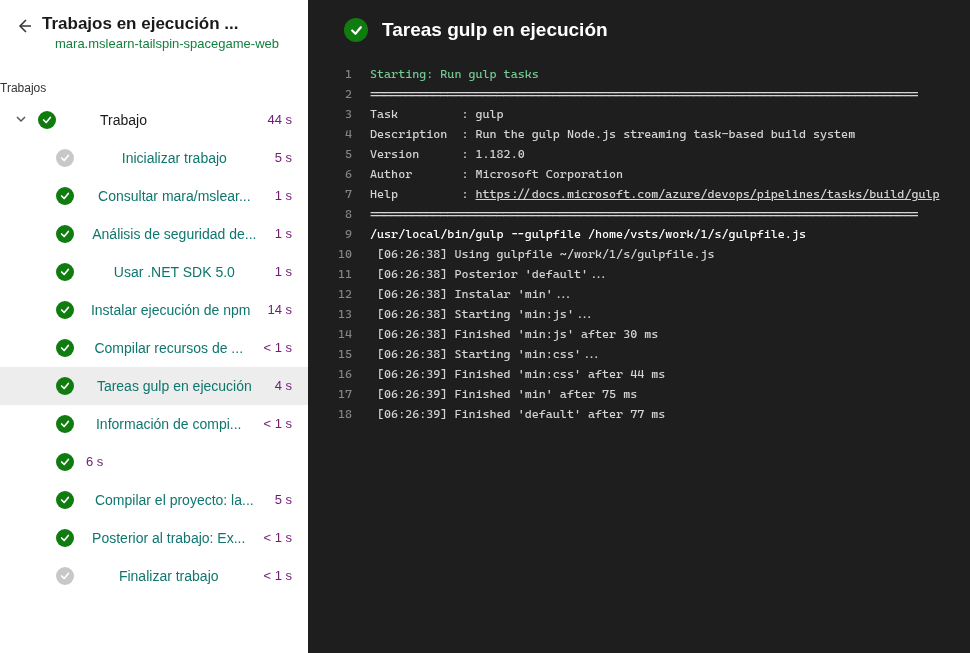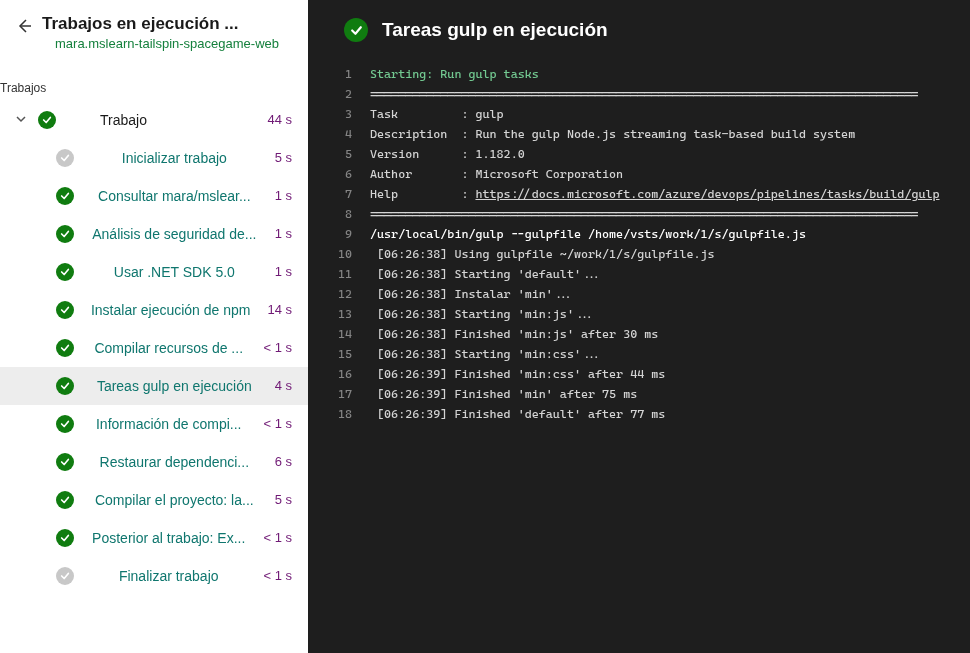--- a/index.html
+++ b/index.html
@@ -147,21 +147,20 @@
         </span>
         <span class="step-name">Información de compi...</span>
         <span class="job-duration">&lt; 1 s</span>
       </div>
       <div class="step-row">
         <span class="status-circle status-success">
           <svg viewBox="0 0 12 12">
             <path d="M2 6 L5 9 L10 3" stroke="#fff" stroke-width="2" fill="none" stroke-linecap="round" stroke-linejoin="round"></path>
           </svg>
         </span>
-        <span class="step-name">Restaurar dependenci...</span>
         <span class="job-duration">6 s</span>
       </div>
       <div class="step-row">
         <span class="status-circle status-success">
           <svg viewBox="0 0 12 12">
             <path d="M2 6 L5 9 L10 3" stroke="#fff" stroke-width="2" fill="none" stroke-linecap="round" stroke-linejoin="round"></path>
           </svg>
         </span>
         <span class="step-name">Compilar el proyecto: la...</span>
         <span class="job-duration">5 s</span>
@@ -200,21 +199,21 @@
       <div class="log-line"><span class="gutter">1</span><span class="log-text"><span class="c-green">Starting: Run gulp tasks</span></span></div>
       <div class="log-line"><span class="gutter">2</span><span class="log-text"><span>==============================================================================</span></span></div>
       <div class="log-line"><span class="gutter">3</span><span class="log-text"><span>Task         : gulp</span></span></div>
       <div class="log-line"><span class="gutter">4</span><span class="log-text"><span>Description  : Run the gulp Node.js streaming task-based build system</span></span></div>
       <div class="log-line"><span class="gutter">5</span><span class="log-text"><span>Version      : 1.182.0</span></span></div>
       <div class="log-line"><span class="gutter">6</span><span class="log-text"><span>Author       : Microsoft Corporation</span></span></div>
       <div class="log-line"><span class="gutter">7</span><span class="log-text"><span>Help         : </span><a class="log-link" href="#">https://docs.microsoft.com/azure/devops/pipelines/tasks/build/gulp</a></span></div>
       <div class="log-line"><span class="gutter">8</span><span class="log-text"><span>==============================================================================</span></span></div>
       <div class="log-line"><span class="gutter">9</span><span class="log-text"><span class="c-blue">/usr/local/bin/gulp --gulpfile /home/vsts/work/1/s/gulpfile.js</span></span></div>
       <div class="log-line"><span class="gutter">10</span><span class="log-text"><span> [06:26:38] Using gulpfile ~/work/1/s/gulpfile.js</span></span></div>
-      <div class="log-line"><span class="gutter">11</span><span class="log-text"><span> [06:26:38] Starting 'default'...</span></span></div>
+      <div class="log-line"><span class="gutter">11</span><span class="log-text"><span> [06:26:38] Posterior 'default'...</span></span></div>
       <div class="log-line"><span class="gutter">12</span><span class="log-text"><span> [06:26:38] Instalar 'min'...</span></span></div>
       <div class="log-line"><span class="gutter">13</span><span class="log-text"><span> [06:26:38] Starting 'min:js'...</span></span></div>
       <div class="log-line"><span class="gutter">14</span><span class="log-text"><span> [06:26:38] Finished 'min:js' after 30 ms</span></span></div>
       <div class="log-line"><span class="gutter">15</span><span class="log-text"><span> [06:26:38] Starting 'min:css'...</span></span></div>
       <div class="log-line"><span class="gutter">16</span><span class="log-text"><span> [06:26:39] Finished 'min:css' after 44 ms</span></span></div>
       <div class="log-line"><span class="gutter">17</span><span class="log-text"><span> [06:26:39] Finished 'min' after 75 ms</span></span></div>
       <div class="log-line"><span class="gutter">18</span><span class="log-text"><span> [06:26:39] Finished 'default' after 77 ms</span></span></div>
     </div>
 </div>
 

